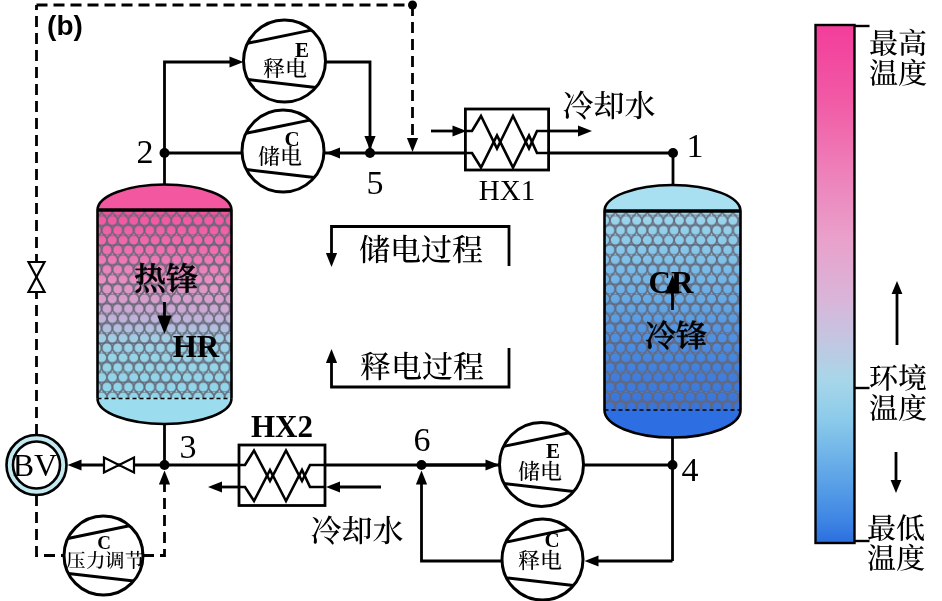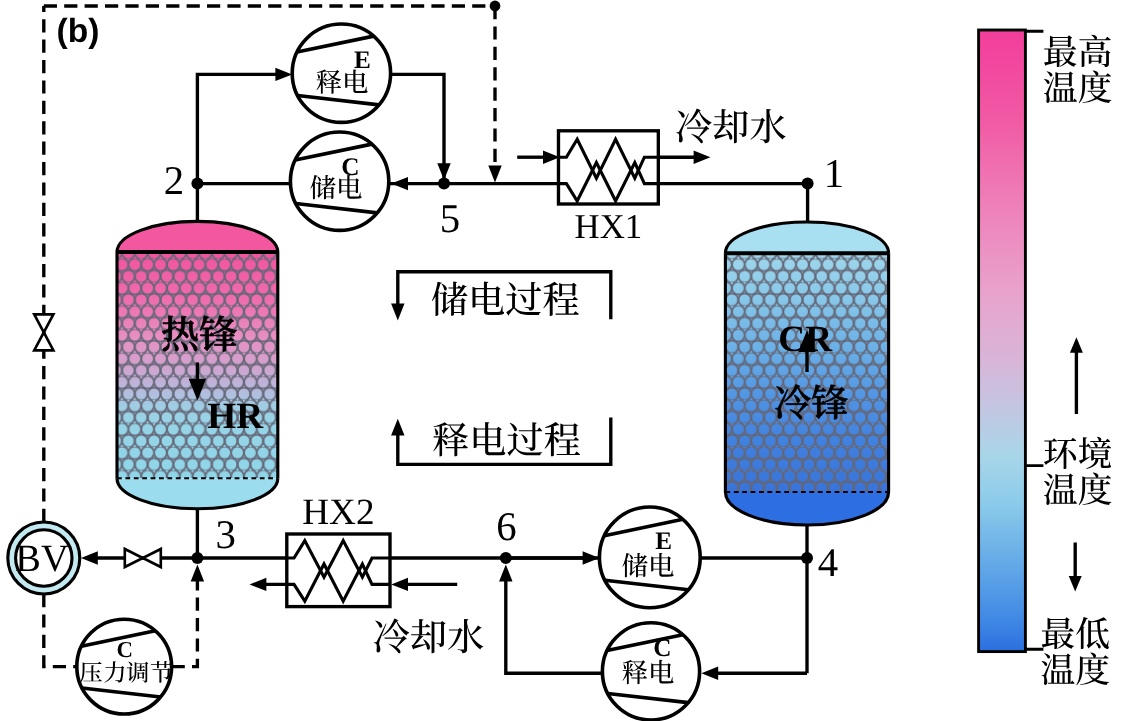--- a/index.html
+++ b/index.html
@@ -201,21 +201,21 @@
       </g>
 </svg>
 <div class="lat" style="left:65px;top:26px;font:bold 28px 'Liberation Sans','DejaVu Sans',sans-serif;">(b)</div>
 <div class="lat" style="left:695px;top:146px;font-size:34px;">1</div>
 <div class="lat" style="left:145px;top:152px;font-size:34px;">2</div>
 <div class="lat" style="left:188px;top:447px;font-size:34px;">3</div>
 <div class="lat" style="left:690px;top:470px;font-size:34px;">4</div>
 <div class="lat" style="left:375px;top:183px;font-size:34px;">5</div>
 <div class="lat" style="left:422px;top:440px;font-size:34px;">6</div>
 <div class="lat" style="left:507px;top:190px;font-size:29px;">HX1</div>
-<div class="lat" style="left:282px;top:426px;font-size:31px;">HX2</div>
+<div class="lat" style="left:282px;top:426px;font-size:31px;font-weight:bold;">HX2</div>
 <div class="lat" style="left:164px;top:346px;font-size:31px;font-weight:bold;margin-left:32px;">HR</div>
 <div class="lat" style="left:671px;top:246px;font-size:31px;font-weight:bold;margin-top:36px;">CR</div>
 <div class="lat" style="left:35px;top:465px;font-size:32px;">BV</div>
 <div class="lat" style="left:302px;top:50px;font-size:21px;font-weight:bold;">E</div>
 <div class="lat" style="left:292px;top:139px;font-size:21px;font-weight:bold;">C</div>
 <div class="lat" style="left:553px;top:451px;font-size:21px;font-weight:bold;">E</div>
 <div class="lat" style="left:552px;top:540px;font-size:21px;font-weight:bold;">C</div>
 <div class="lat" style="left:104px;top:542px;font-size:19px;font-weight:bold;">C</div>
 <div class="lat cjk " style="left:285px;top:68px;font-size:22px;" aria-label="释电"><svg class="cg" viewBox="0 -880 1000 1000">
         <path d="M716 438Q714 428 706 421Q699 414 680 412V-55Q680 -60 671 -66Q661 -71 647 -76Q632 -80 617 -80H602V450ZM870 234Q870 234 879 227Q889 219 903 207Q918 195 934 182Q950 168 964 154Q960 138 937 138H373L365 168H819ZM802 388Q802 388 817 376Q832 364 853 347Q874 330 890 314Q886 298 863 298H425L417 327H755ZM477 774Q506 707 553 656Q601 606 664 569Q727 533 803 509Q879 486 965 472L964 461Q941 457 925 440Q909 423 902 397Q792 425 705 472Q619 518 558 590Q497 661 462 764ZM771 776 820 821 901 749Q891 737 859 736Q796 612 678 522Q560 432 380 387L372 402Q526 458 631 554Q736 651 782 776ZM814 776V746H418L409 776ZM439 664Q437 658 429 651Q420 645 405 646Q395 626 378 598Q361 570 342 541Q322 511 302 485L290 490Q300 522 310 561Q321 601 329 638Q337 676 341 700ZM369 510Q369 510 382 499Q395 488 412 473Q430 458 444 443Q441 427 419 427H48L40 456H327ZM266 440Q237 327 183 229Q128 131 47 53L33 66Q73 120 103 184Q134 248 156 318Q178 387 192 456H266ZM268 392Q320 372 351 348Q382 325 396 302Q410 280 410 261Q411 242 402 230Q393 218 378 218Q363 217 346 229Q340 254 324 283Q309 311 291 338Q274 365 257 385ZM271 -59Q271 -64 254 -73Q238 -82 214 -82H202V743L271 770ZM83 672Q127 639 146 607Q166 574 167 548Q169 522 159 506Q148 490 132 488Q115 486 99 503Q101 543 91 589Q81 635 69 668ZM425 766Q411 752 374 765Q334 754 280 743Q226 732 166 723Q107 715 49 710L45 726Q98 739 155 758Q212 777 262 798Q312 820 344 838Z" transform="scale(1,-1)"></path>

